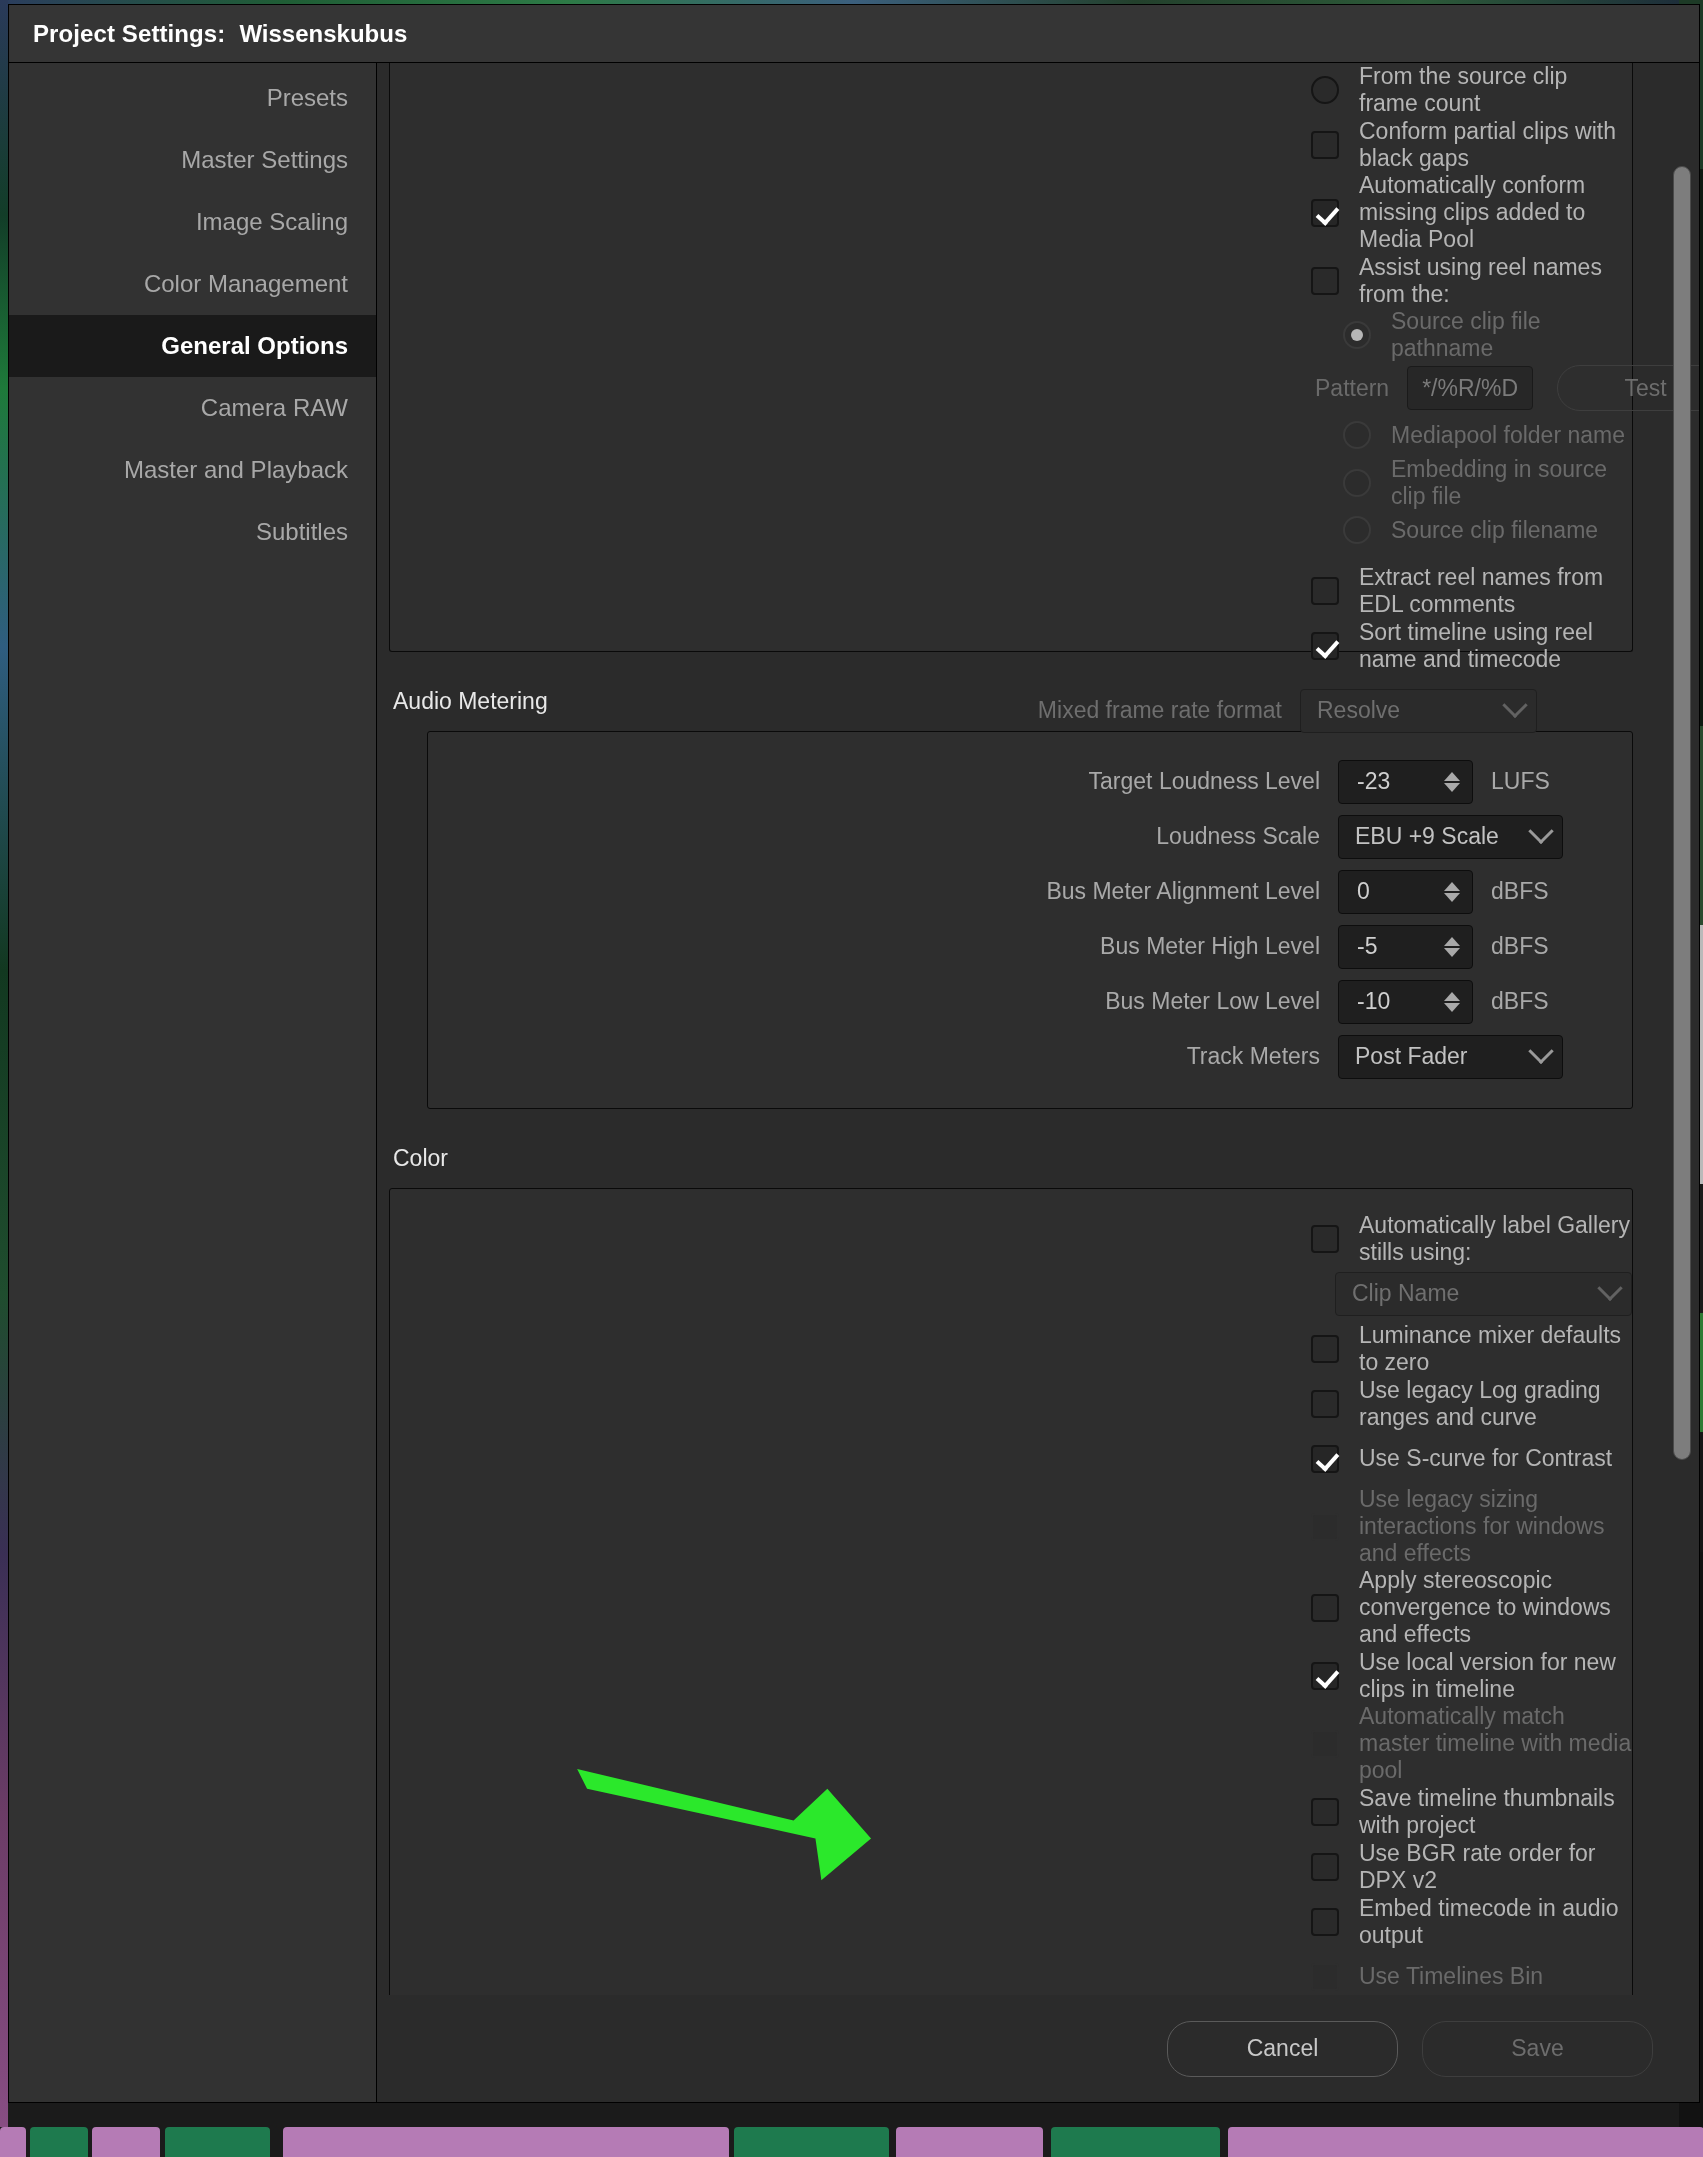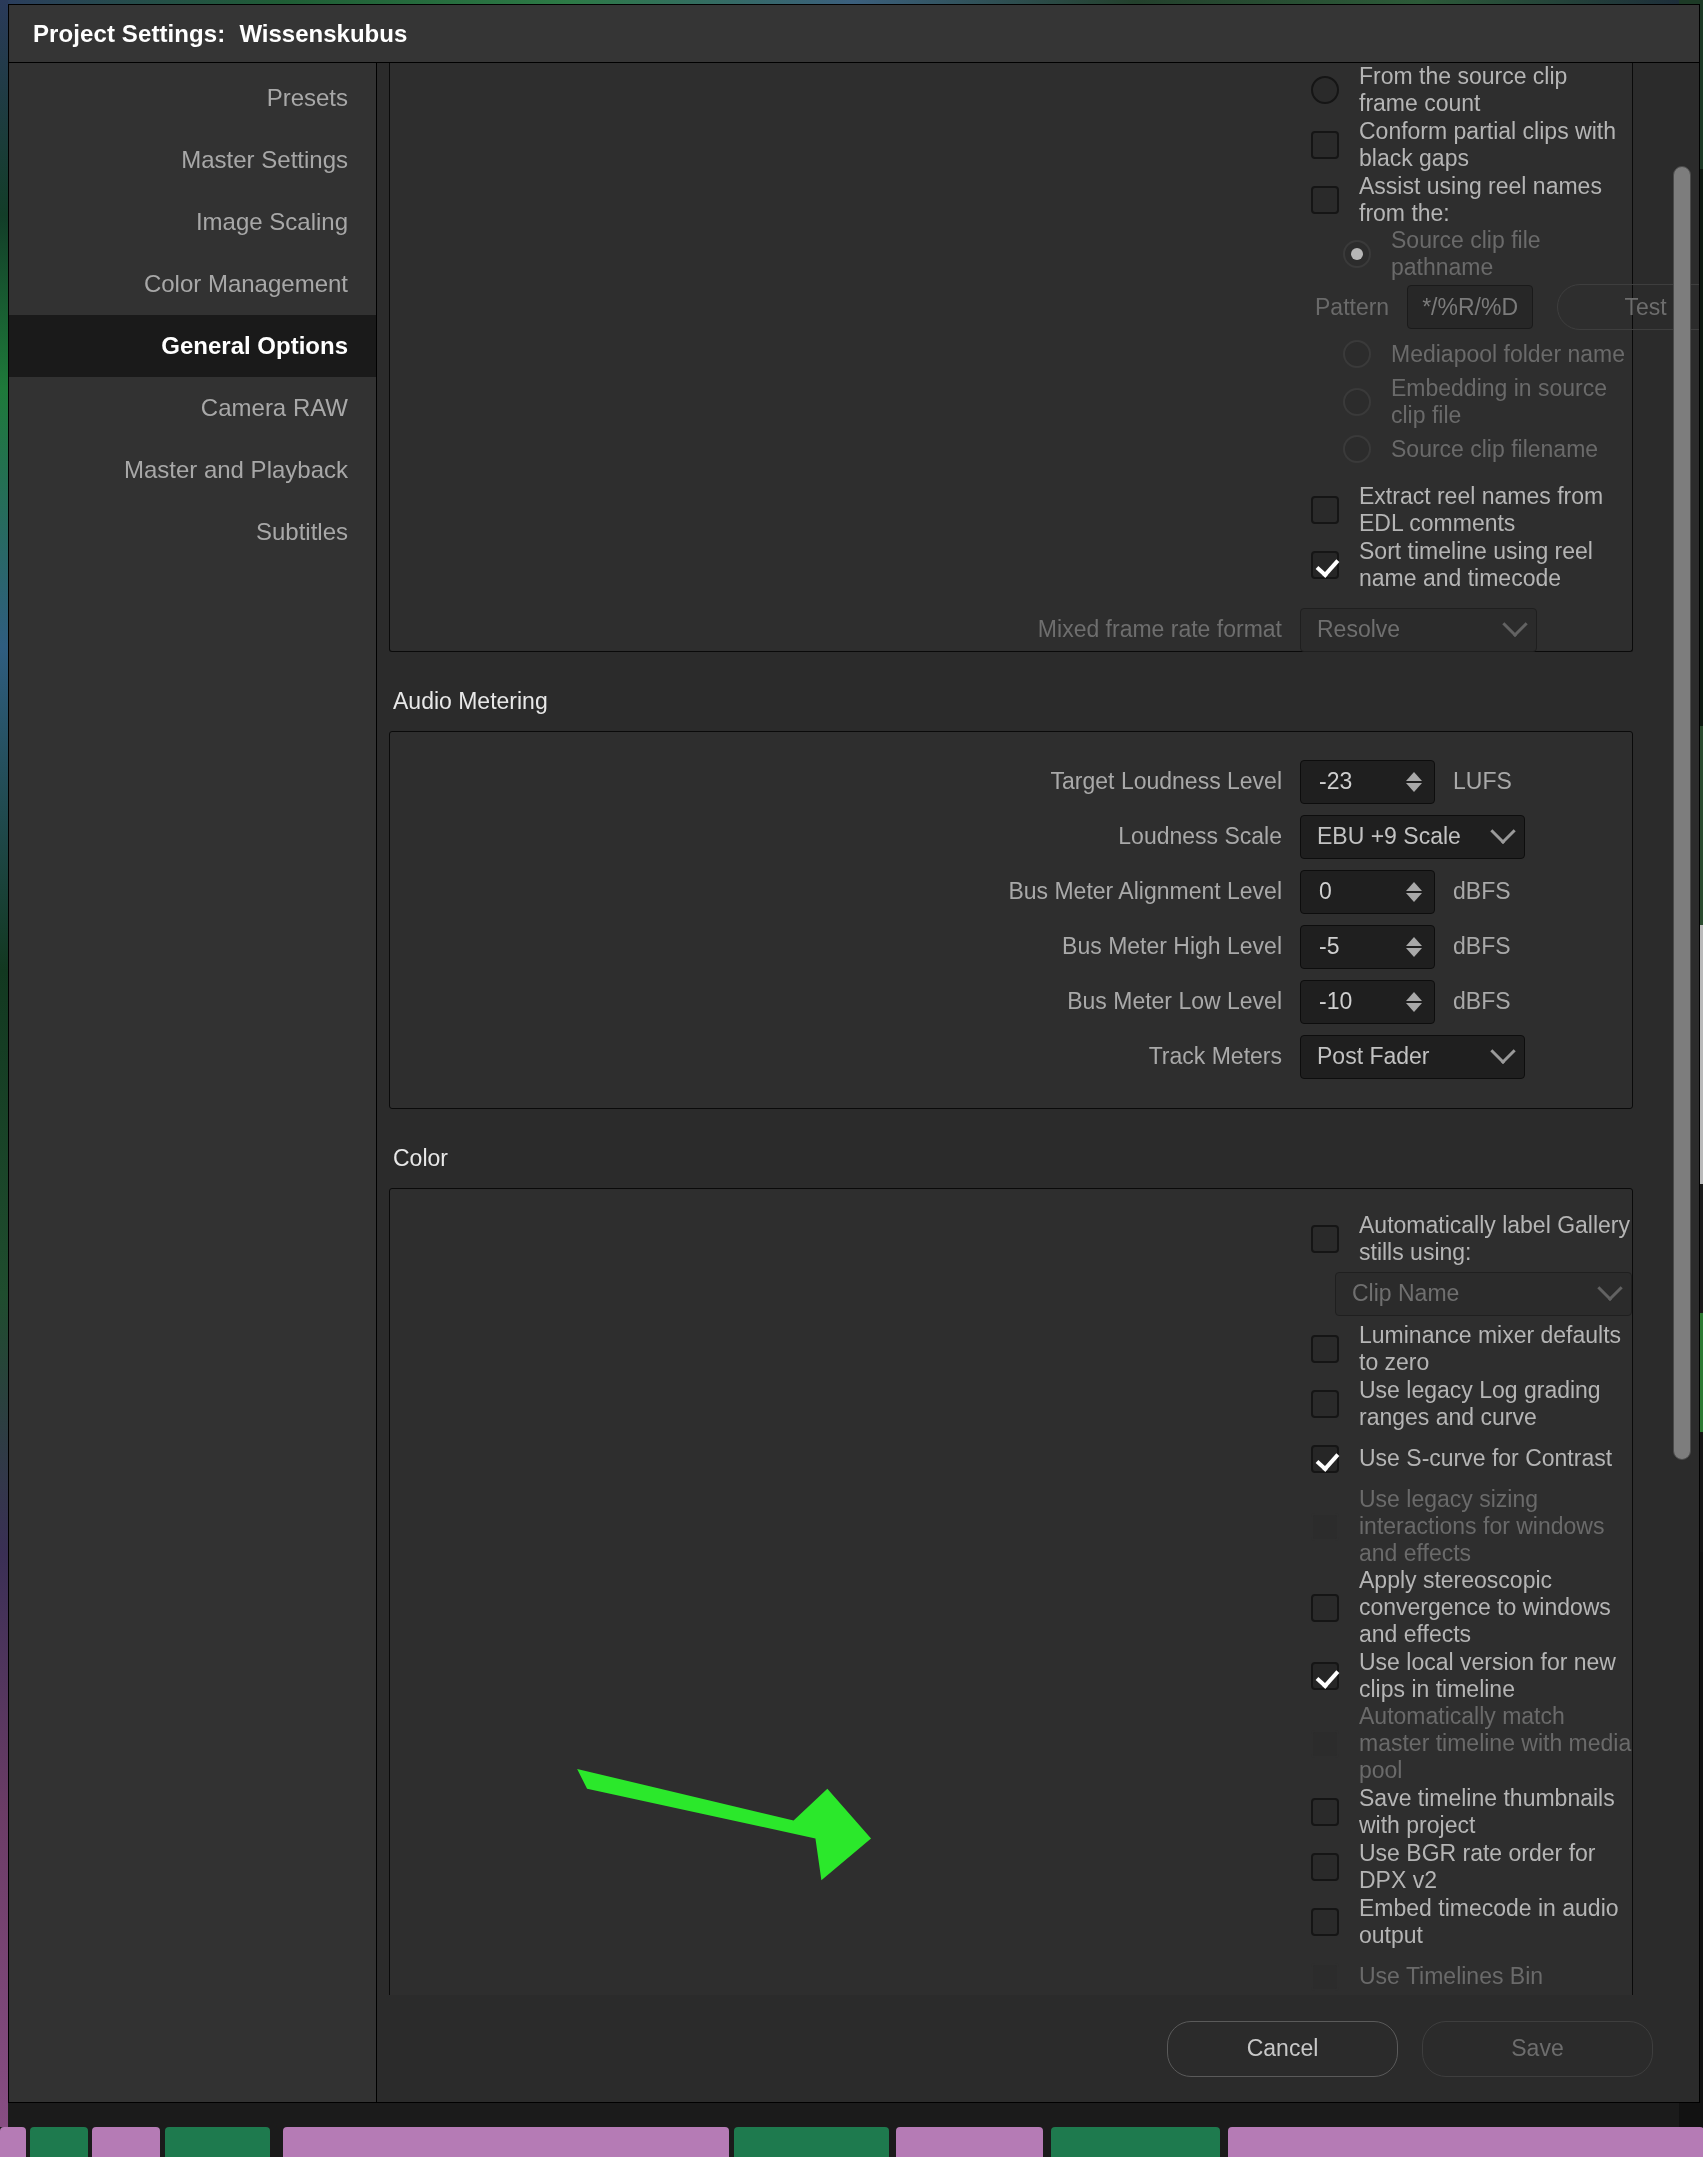--- a/index.html
+++ b/index.html
@@ -196,20 +196,24 @@
             <div class="ctl-row" style="padding-top:20px;">
               <span class="rb"></span>
               <span class="cb-lbl">From the source clip frame count</span>
             </div>
 
             <div class="ctl-row">
               <span class="cb"></span>
               <span class="cb-lbl">Conform partial clips with black gaps</span>
             </div>
 
+            <div class="ctl-row">
+              <span class="cb checked"></span>
+              <span class="cb-lbl">Automatically conform missing clips added to Media Pool</span>
+            </div>
 
             <div class="ctl-row">
               <span class="cb"></span>
               <span class="cb-lbl">Assist using reel names from the:</span>
             </div>
 
             <div class="ctl-row indent1" style="min-height:44px;">
               <span class="rb sel dim"></span>
               <span class="cb-lbl dim">Source clip file pathname</span>
             </div>
@@ -248,21 +252,21 @@
             <div class="row" style="margin-top:10px;">
               <span class="lbl-col dim" style="width:910px;flex:0 0 910px;">Mixed frame rate format</span>
               <span class="dd dim" style="width:237px;">
                 <span>Resolve</span>
                 <span class="chev"></span>
               </span>
             </div>
           </div>
 
           <div class="sect-title">Audio Metering</div>
-          <div class="group" style="padding:22px 0 24px 0;">
+          <div class="group" style="padding:22px 0 24px 0;margin-left:38px;">
 
             <div class="row">
               <span class="lbl-col" style="width:910px;flex:0 0 910px;">Target Loudness Level</span>
               <span class="step">
                 <span>-23</span>
                 <span class="updown">
                     <i class="u"></i>
                     <i class="d"></i>
                   </span>
               </span>

